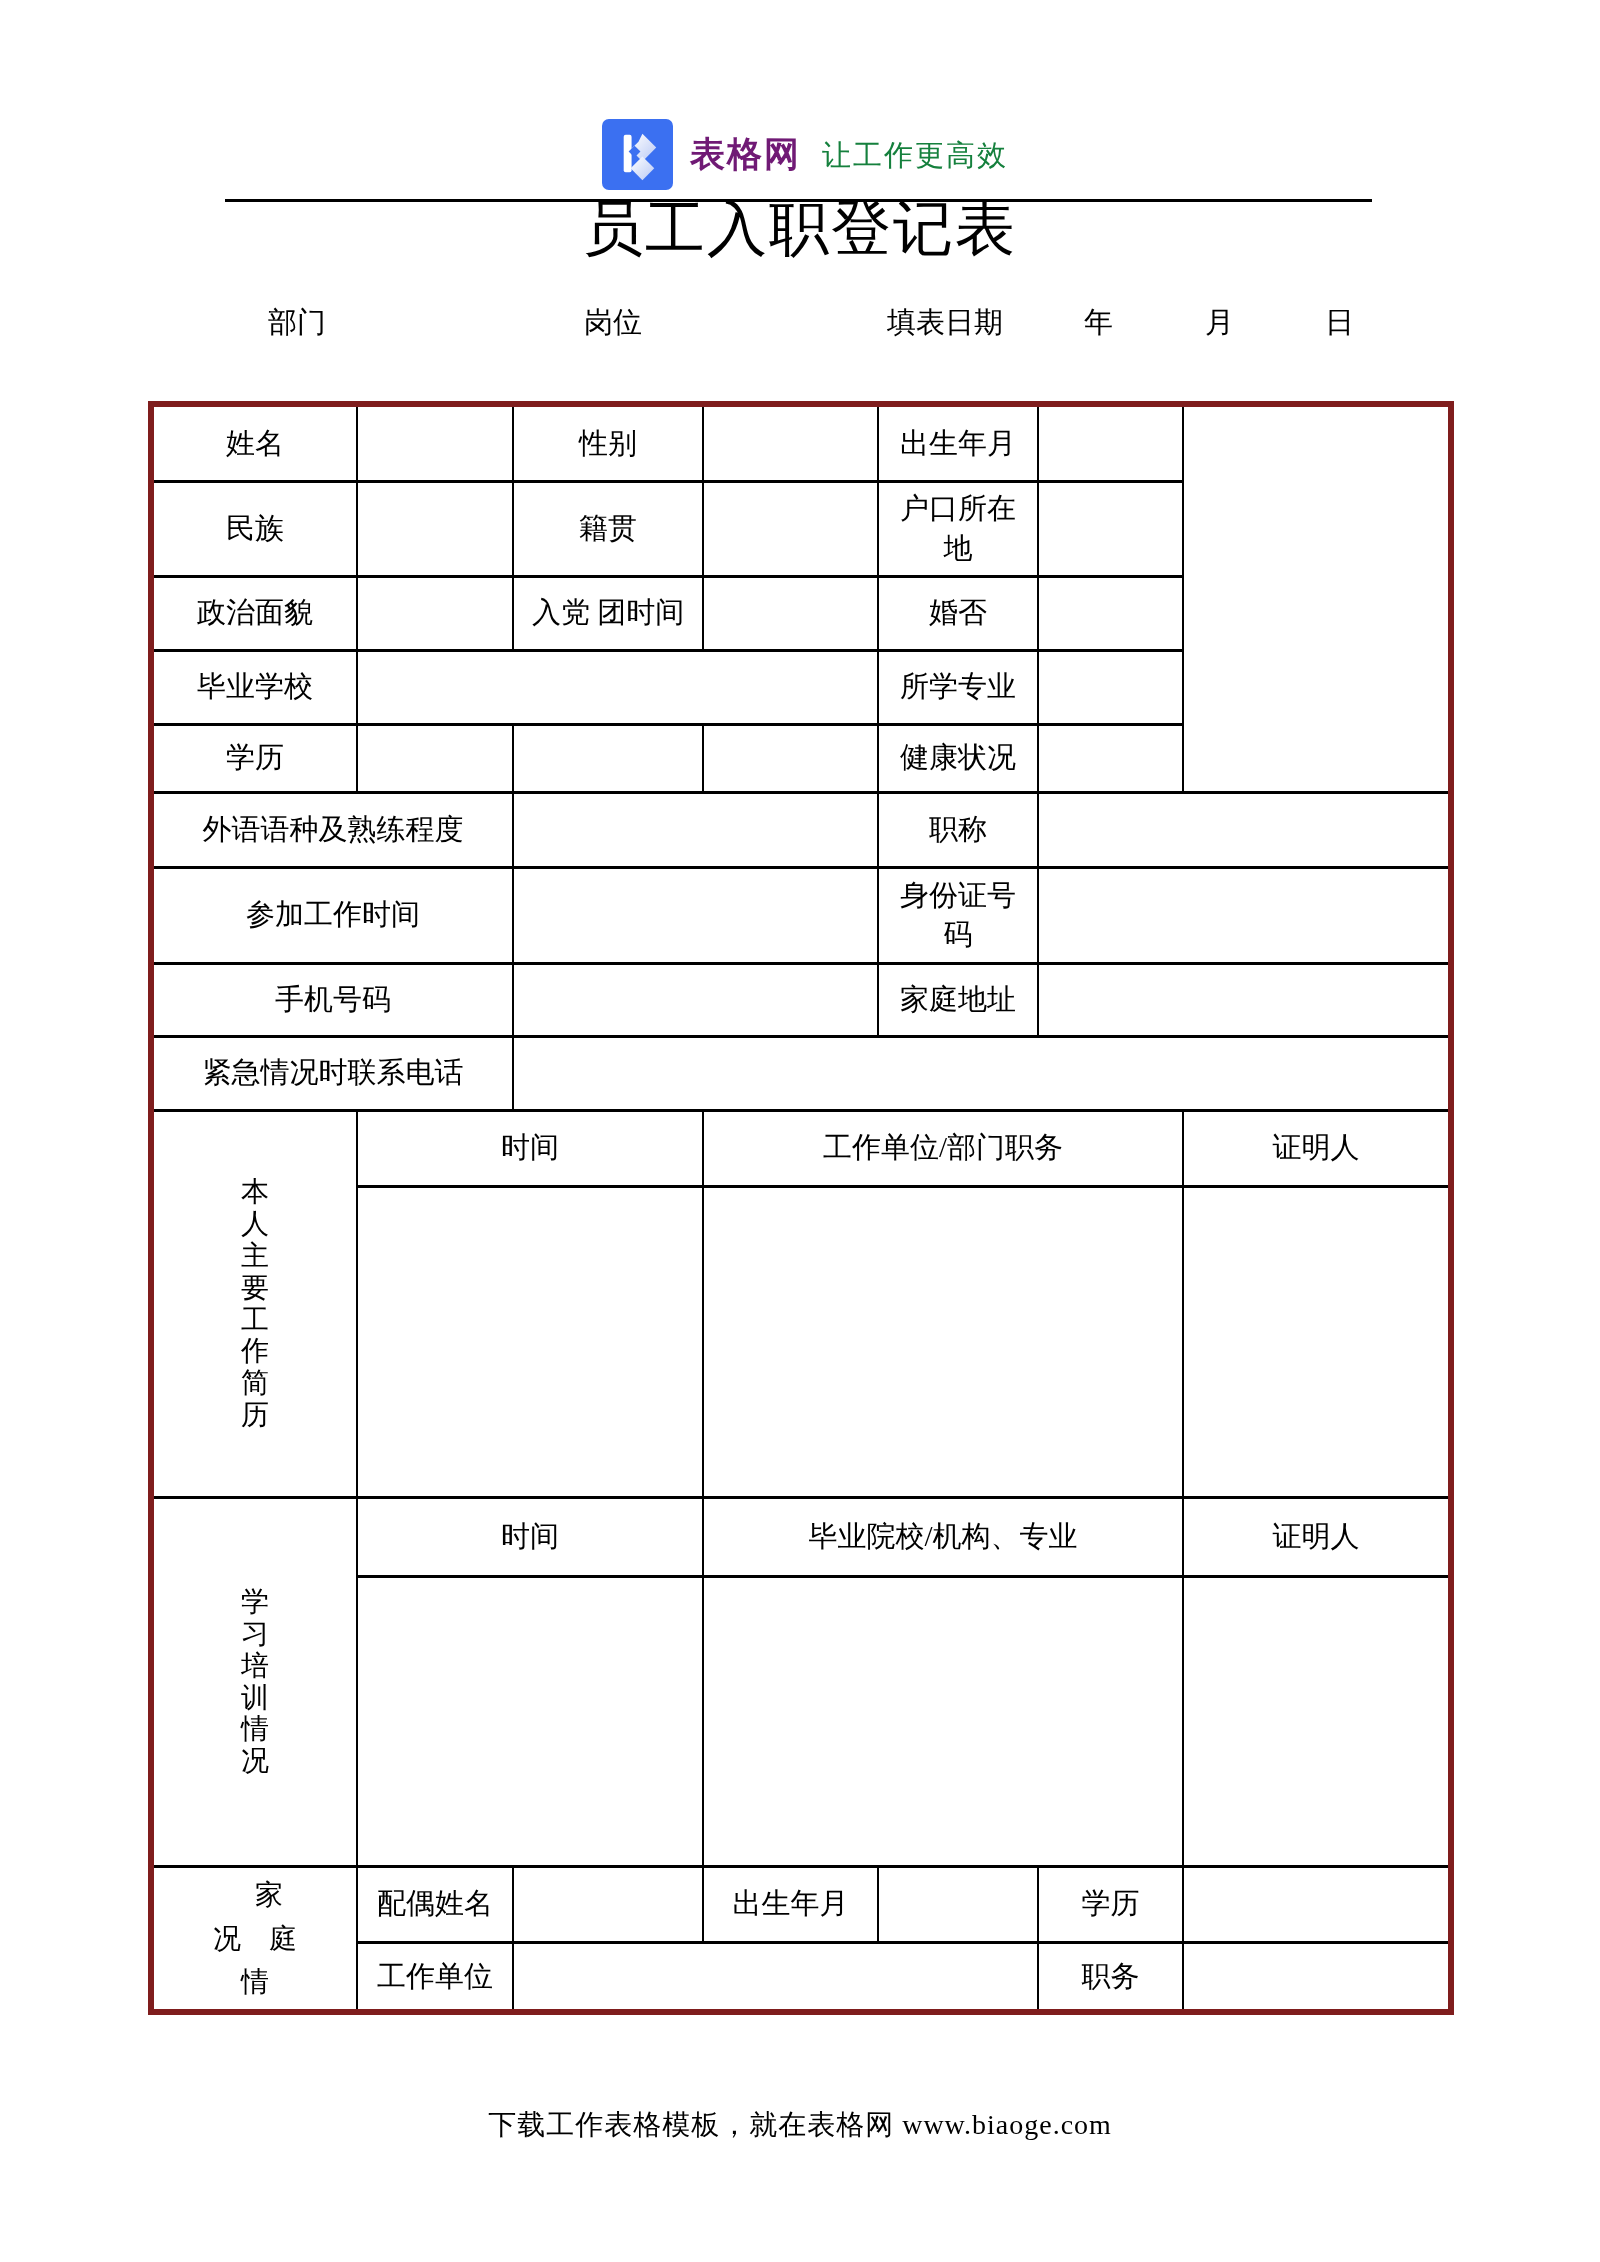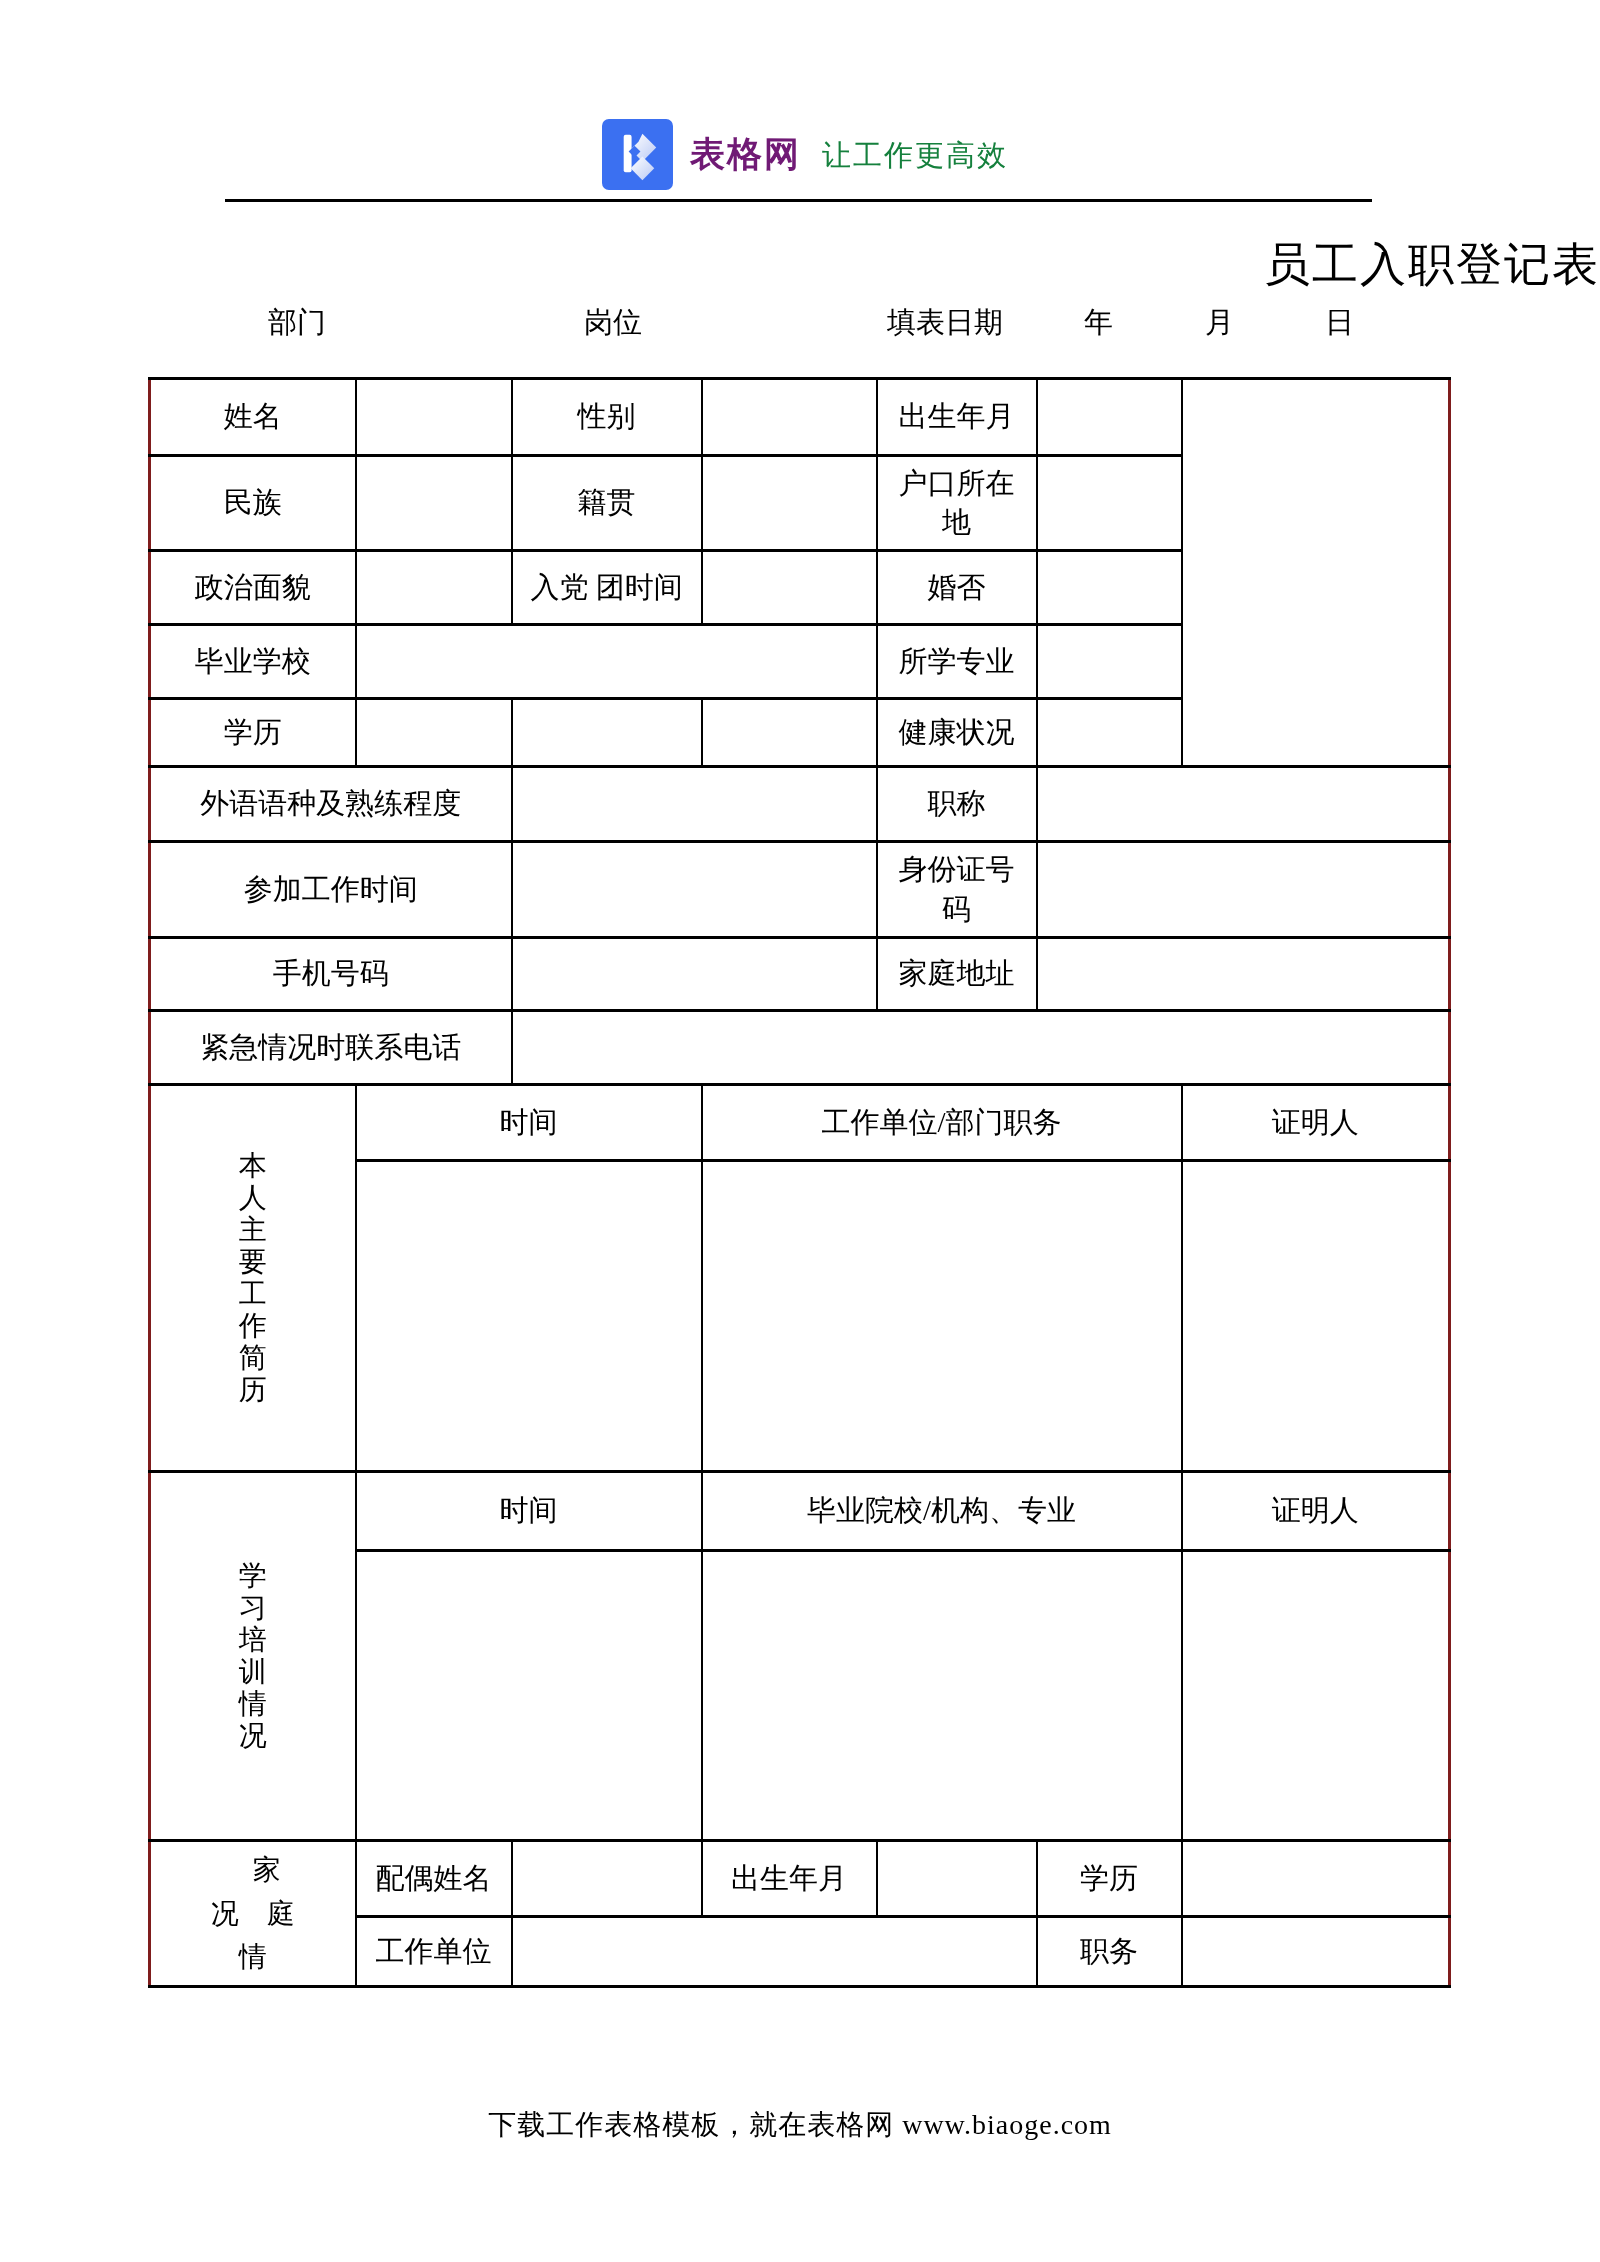--- a/index.html
+++ b/index.html
@@ -25,38 +25,38 @@
     position:absolute;left:822px;top:136px;
     font-family:"Liberation Sans","DejaVu Sans",sans-serif;
     font-size:29px;color:#15803d;letter-spacing:2px;
   }
   .header-rule{
     position:absolute;left:225px;top:199px;width:1147px;height:3px;
     background:#000;z-index:2;
   }
   .doc-title{
     position:absolute;left:0;top:196px;width:1600px;
-    text-align:right;font-size:46px;letter-spacing:2px;
-    font-weight:500;z-index:1;line-height:1.1;margin-top:44px;
+    text-align:center;font-size:60px;letter-spacing:2px;
+    font-weight:500;z-index:1;line-height:1.1;
   }
   
   .meta-row{position:absolute;left:0;top:303px;width:1600px;height:40px;font-size:29px;}
   .meta-row span{position:absolute;top:0;white-space:nowrap;}
   .m-dept{left:268px;}
   .m-pos{left:584px;}
   .m-date{left:887px;}
   .m-year{left:1084px;}
   .m-month{left:1205px;}
   .m-day{left:1325px;}
   
   table.form{
-    position:absolute;left:148px;top:377px;
+    position:absolute;left:148px;top:401px;
     width:1300px;table-layout:fixed;
     border-collapse:collapse;
-    border:3px solid #7f1d1d;
+    border:6px solid #7f1d1d;
   }
   table.form td{
     border:2px solid #000;
     border-top-width:3px;border-bottom-width:3px;
     text-align:center;vertical-align:middle;
     font-size:29px;line-height:1.35;
     padding:2px 7px;
     overflow:hidden;
   }
   .vlabel{

